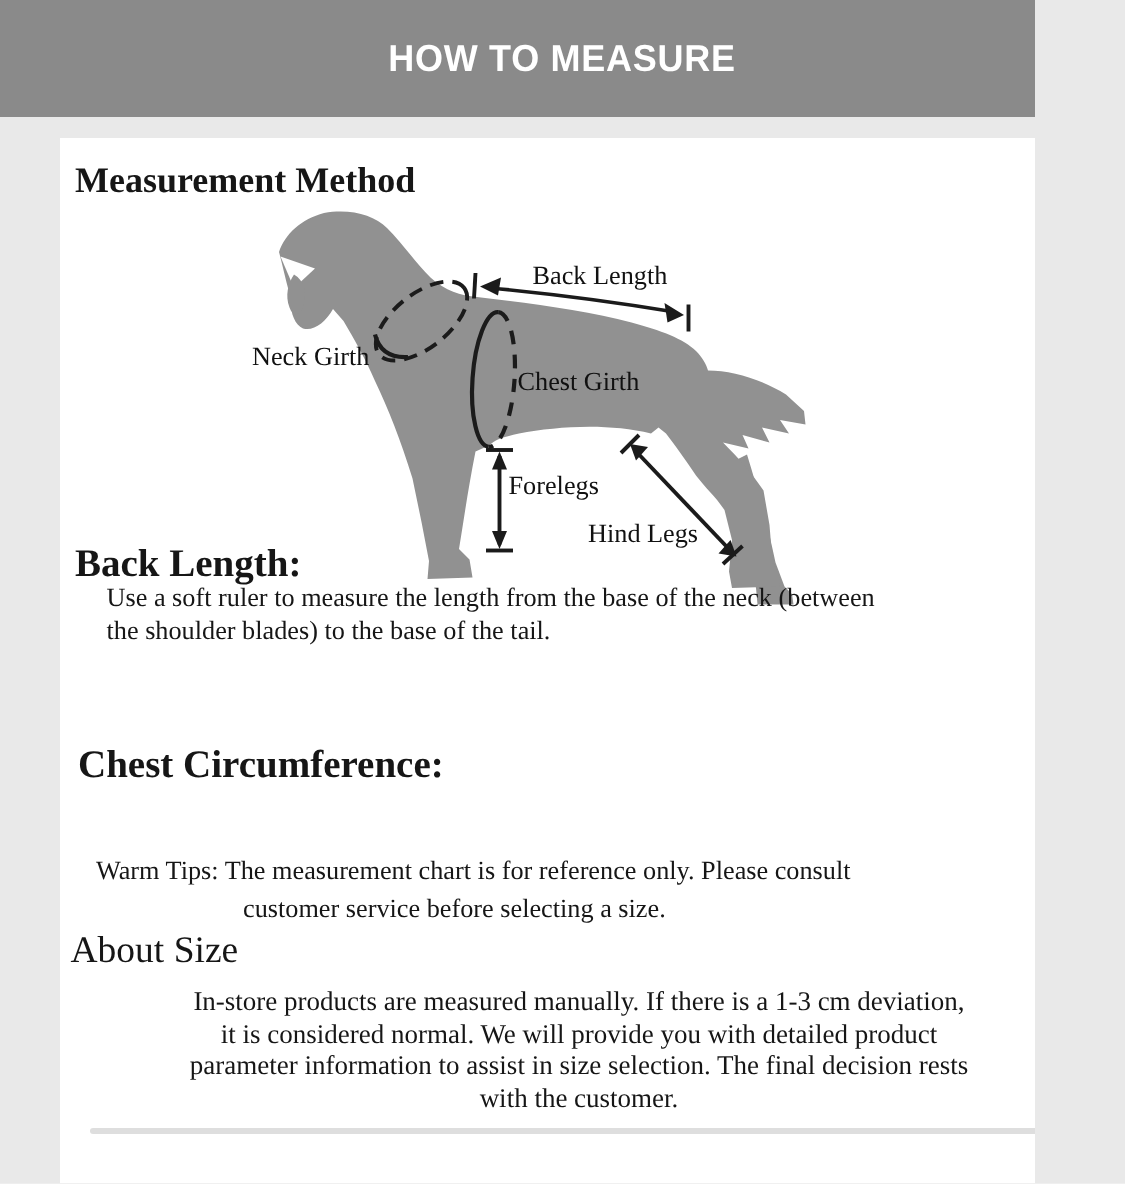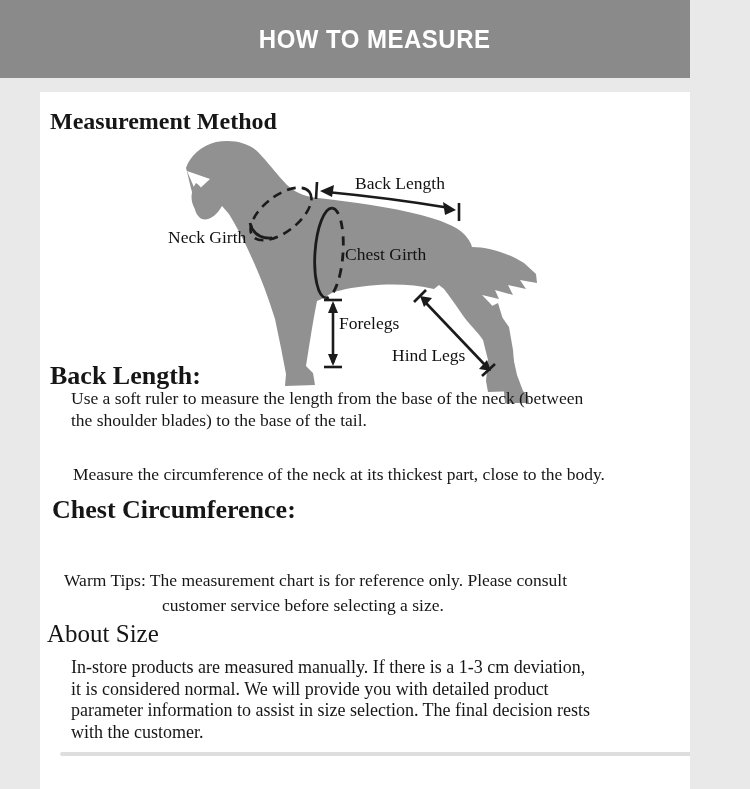--- a/index.html
+++ b/index.html
@@ -17,21 +17,21 @@
   }
   .card{
     position:absolute;left:40px;top:92px;width:670px;height:697px;
     background:#ffffff;
   }
   .abs{position:absolute;}
   .h-main{font-size:24px;font-weight:700;margin:0;line-height:1.1;}
   .h-about{font-size:25px;font-weight:400;margin:0;line-height:1.1;}
   .h-sec{font-size:26px;font-weight:700;margin:0;line-height:1.15;}
   .body-text{font-size:17.5px;line-height:21.5px;white-space:pre-line;margin:0;}
-  .about-text{font-size:18px;line-height:21.5px;white-space:pre-line;margin:0;}
+  .about-text{font-size:18px;line-height:21.5px;white-space:pre-line;margin:0;text-align:center;}
   .warm-line{font-size:17.5px;line-height:21px;}
   .divider{background:#dedede;border-radius:2px;}
   svg text{font-family:"Liberation Serif",serif;font-size:17.5px;fill:#111;}
 </style>
 </head>
 <body>
 
 <div class="page">
 
   <header class="banner">
@@ -110,21 +110,20 @@
     <text x="168" y="108">Neck Girth</text>
     <text x="345" y="125" fill="#ffffff">Chest Girth</text>
     <text x="339" y="194">Forelegs</text>
     <text x="392" y="226">Hind Legs</text>
   </svg>
 
   <h3 class="abs h-sec" style="left:50px;top:361px;">Back Length:</h3>
   <p class="abs body-text" style="left:71px;top:388px;width:625px;">Use a soft ruler to measure the length from the base of the neck (between
 the shoulder blades) to the base of the tail.</p>
 
-  <p class="abs body-text" style="left:73px;top:464px;width:630px;">Measure the circumference of the neck at its thickest part, close to the body.</p>
 
   <h3 class="abs h-sec" style="left:52px;top:495px;">Chest Circumference:</h3>
 
   <div class="abs warm-line" style="left:64px;top:570px;">Warm Tips: The measurement chart is for reference only. Please consult</div>
   <div class="abs warm-line" style="left:162px;top:595px;">customer service before selecting a size.</div>
 
   <h2 class="abs h-about" style="left:47px;top:620px;">About Size</h2>
   <p class="abs about-text" style="left:71px;top:657px;width:630px;">In-store products are measured manually. If there is a 1-3 cm deviation,
 it is considered normal. We will provide you with detailed product
 parameter information to assist in size selection. The final decision rests

